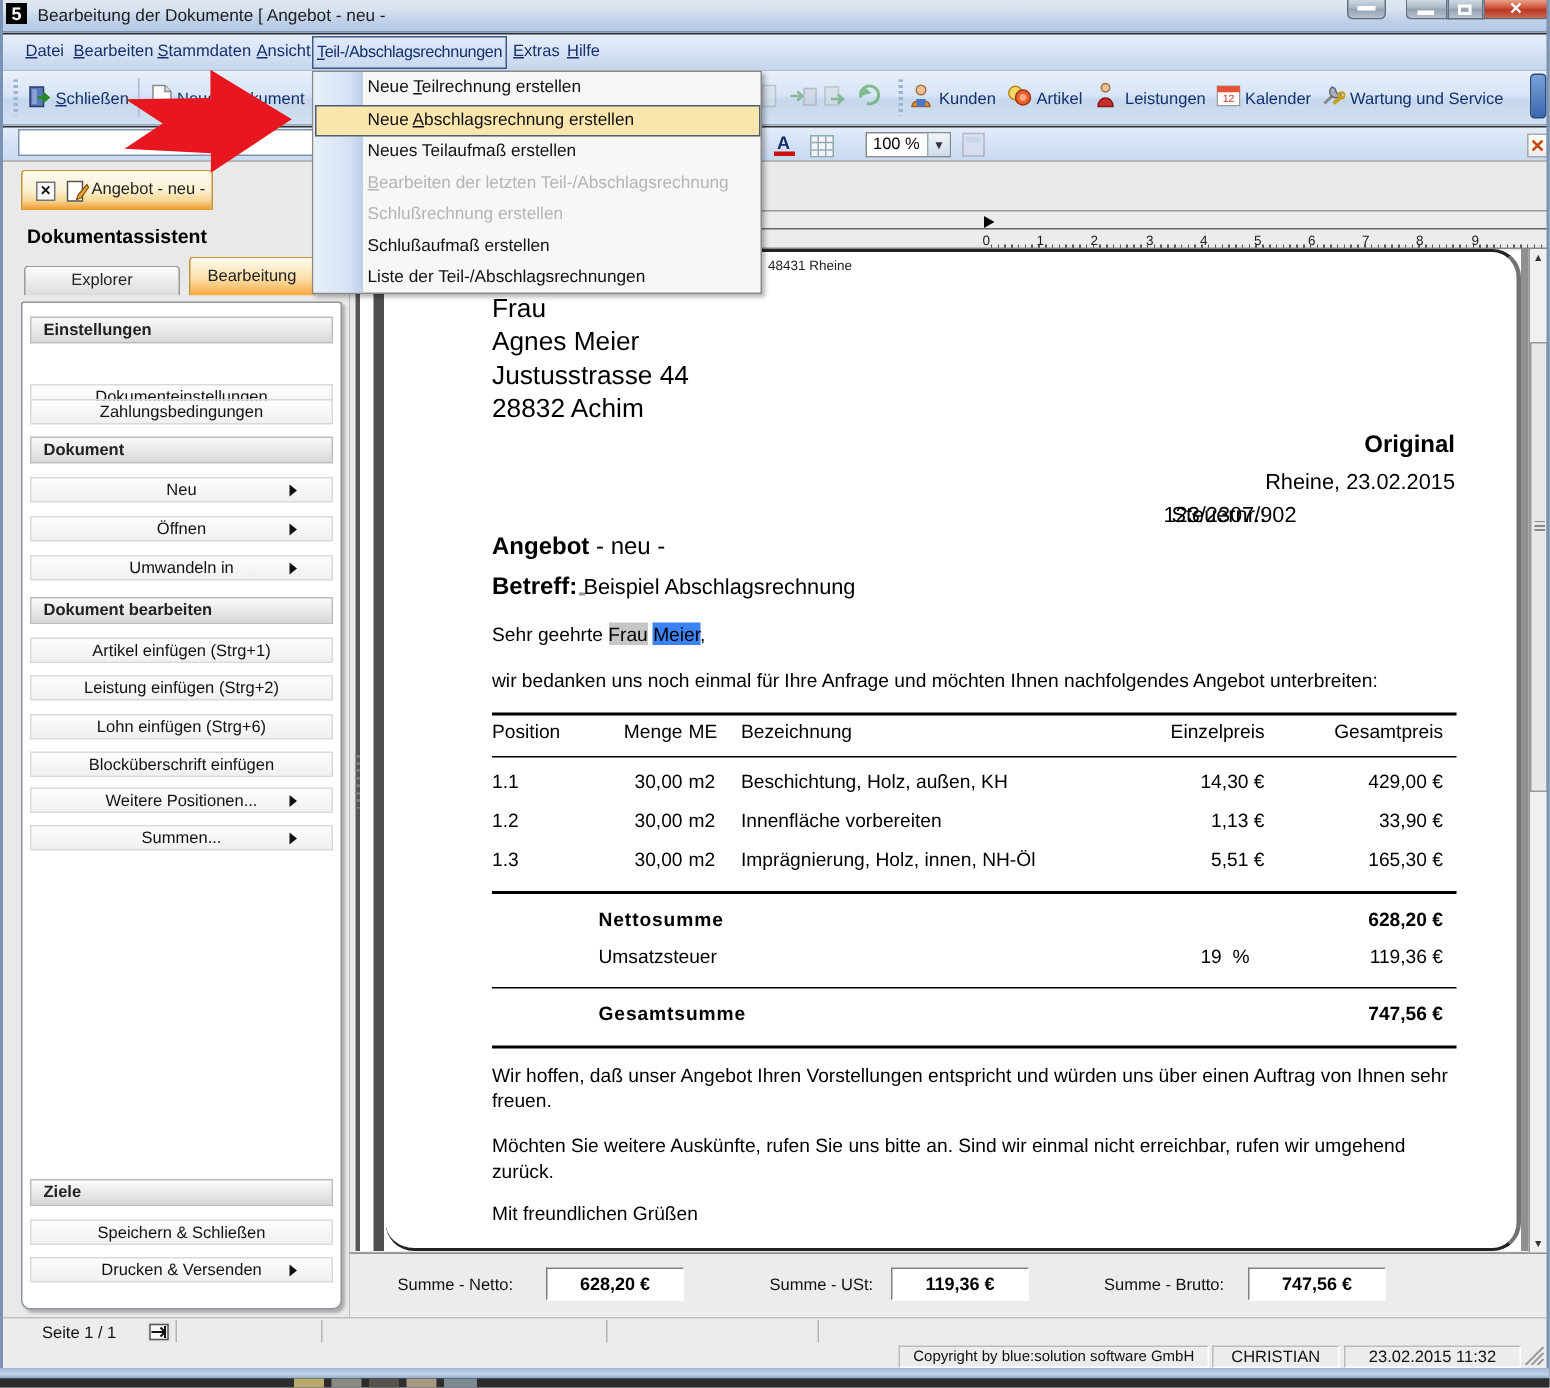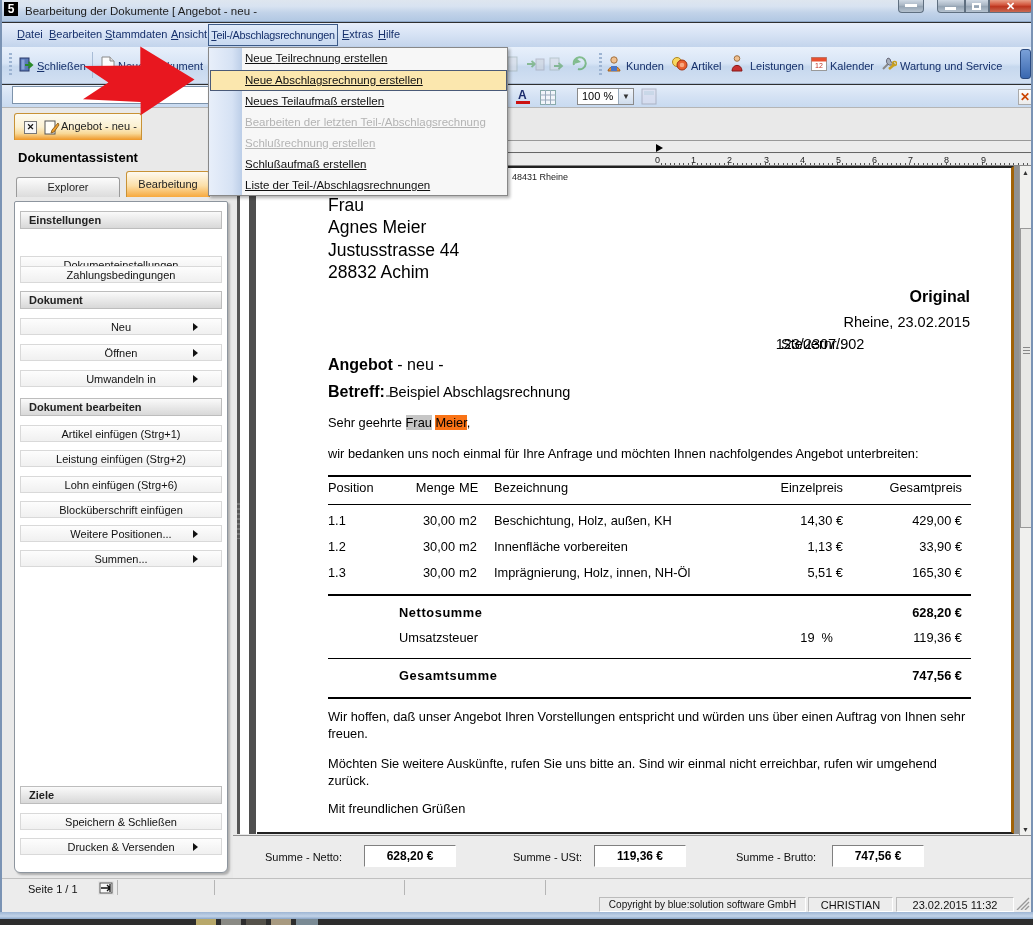--- a/index.html
+++ b/index.html
@@ -92,21 +92,21 @@
   background-size:724px 3px; background-position:419px 9px; background-repeat:no-repeat; }
 #viewport { position:absolute; left:4px; top:27px; width:782px; height:667px; background:#fff; border-left:3px solid #555; }
 #pageleftbar { position:absolute; left:9px; top:0px; width:7px; height:667px; background:#4f4f4f; }
 #vscroll { position:absolute; left:786px; top:26px; width:13px; height:673px; background:#f0f0ee; border-left:1px solid #999; }
 #vthumb { position:absolute; left:787px; top:88px; width:12px; height:300px; background:#e8e8e6; border:1px solid #999; }
 #thumbgrip { position:absolute; left:2px; top:118px; width:7px; height:7px;
   background:repeating-linear-gradient(180deg,#888 0 1px,transparent 1px 3px); }
 .sarr { position:absolute; font-size:7px; color:#333; width:13px; text-align:center; }
 .rnum { position:absolute; top:1px; font-size:9px; color:#222; }
 #page { position:absolute; left:257px; top:166px; width:757px; height:668px; background:#fff; border-top:2px solid #222;
-  border-right:3px solid #a16207; border-bottom:2px solid #222; font-size:12.5px; color:#000; }
+  border-right:3px solid #737373; border-bottom:2px solid #222; font-size:12.5px; color:#000;border-radius:19px; }
 .hr1 { width:643px; height:1px; background:#000; }
 .hr2 { width:643px; height:2px; background:#000; }
 
 
 #summebar { position:absolute; left:233px; top:835px; width:800px; height:43px; background:#ececec; border-top:1px solid #909090; }
 .sumlabel { position:absolute; top:15px; font-size:11px; color:#111; }
 .sumbox { position:absolute; top:9px; width:92px; height:22px; background:#fff;
   border-top:1px solid #808080; border-left:1px solid #808080; border-right:1px solid #fff; border-bottom:1px solid #fff;
   font-size:12px; font-weight:bold; text-align:center; line-height:21px; color:#000; }
 #status1 { position:absolute; left:0; top:878px; width:1033px; height:18px; background:#ececec; border-top:1px solid #c0c0c0; }
@@ -115,21 +115,21 @@
   font-size:11px; color:#111; text-align:center; }
 #winbottom { position:absolute; left:0; top:912px; width:1033px; height:7px;
   background:linear-gradient(180deg,#9eb6d4,#c2d3e8 60%,#89a5c8 100%); }
 #taskbar { position:absolute; left:0; top:919px; width:1033px; height:6px; background:#2d2d2d; }
 
 
 #dropdown { position:absolute; left:208px; top:47px; width:300px; height:149px; background:#f7f7f7;
   border:1px solid #888; box-shadow:2px 2px 3px rgba(0,0,0,0.3); z-index:60; }
 #dropdown .gutter { position:absolute; left:0; top:0; width:33px; height:147px;
   background:linear-gradient(90deg,#e8effa 0%,#d6e2f4 70%,#bccee8 100%); }
-.mitem { position:absolute; left:34px; width:261px; height:21px; font-size:11.5px; color:#111; line-height:21px; padding-left:2px;text-decoration:underline; }
+.mitem { position:absolute; left:34px; width:261px; height:21px; font-size:11.5px; color:#111; line-height:21px; padding-left:2px; }
 .mitem.dis { color:#b4b4b4; }
 #mhl { position:absolute; left:1px; top:22px; width:297px; height:21px;
   background:#fbe7ae; border:1px solid #4a5a78; }
 
 
 #lborder { position:absolute; left:0; top:0; width:2px; height:912px; background:#7a93b4; }
 #rborder { position:absolute; left:1031px; top:0; width:2px; height:912px; background:#7a93b4; }
 </style>
 </head>
 <body>
@@ -302,21 +302,21 @@
   <div id="page">
     <div class="abs" style="left:255px;top:4px;font-size:9px;color:#222;">48431 Rheine</div>
     <div class="abs" style="left:71px;top:26px;font-size:17.5px;line-height:22.3px;color:#000;">Frau<br>Agnes Meier<br>Justusstrasse 44<br>28832 Achim</div>
     <div class="abs" style="left:413px;top:120px;width:300px;text-align:right;font-size:16px;font-weight:bold;">Original</div>
     <div class="abs" style="left:413px;top:146px;width:300px;text-align:right;font-size:14.5px;">Rheine, 23.02.2015</div>
     <div class="abs" style="left:524px;top:168px;font-size:14.5px;">Steuernr.:</div>
     <div class="abs" style="left:413px;top:168px;width:300px;text-align:center;font-size:14.5px;">123/2307/902</div>
     <div class="abs" style="left:71px;top:188px;font-size:16px;"><b>Angebot</b> - neu -</div>
     <div class="abs" style="left:71px;top:215px;font-size:14.5px;"><b style="font-size:16px;">Betreff:</b> Beispiel Abschlagsrechnung</div>
     <div class="abs" style="left:129px;top:227px;width:4px;height:2px;background:#999;"></div>
-    <div class="abs" style="left:71px;top:247px;font-size:12.8px;">Sehr geehrte <span style="background:#c6c6c6;">Frau</span> <span style="background:#f97316;">Meier</span>,</div>
+    <div class="abs" style="left:71px;top:247px;font-size:12.8px;">Sehr geehrte <span style="background:#c6c6c6;">Frau</span> <span style="background:#3b82f6;">Meier</span>,</div>
     <div class="abs" style="left:71px;top:278px;font-size:12.8px;">wir bedanken uns noch einmal für Ihre Anfrage und möchten Ihnen nachfolgendes Angebot unterbreiten:</div>
     <div class="abs hr2" style="left:71px;top:307px;"></div>
     <div class="abs" style="top:312px;font-size:12.8px;">
       <span class="abs" style="left:71px;">Position</span>
       <span class="abs" style="left:120px;width:78px;text-align:right;">Menge</span>
       <span class="abs" style="left:202px;">ME</span>
       <span class="abs" style="left:237px;">Bezeichnung</span>
       <span class="abs" style="left:440px;width:146px;text-align:right;">Einzelpreis</span>
       <span class="abs" style="left:560px;width:145px;text-align:right;">Gesamtpreis</span>
     </div>

